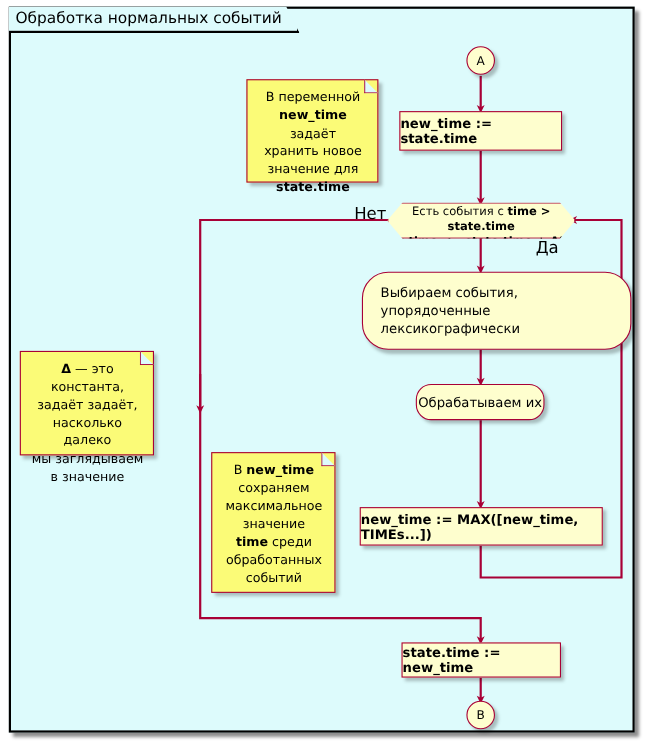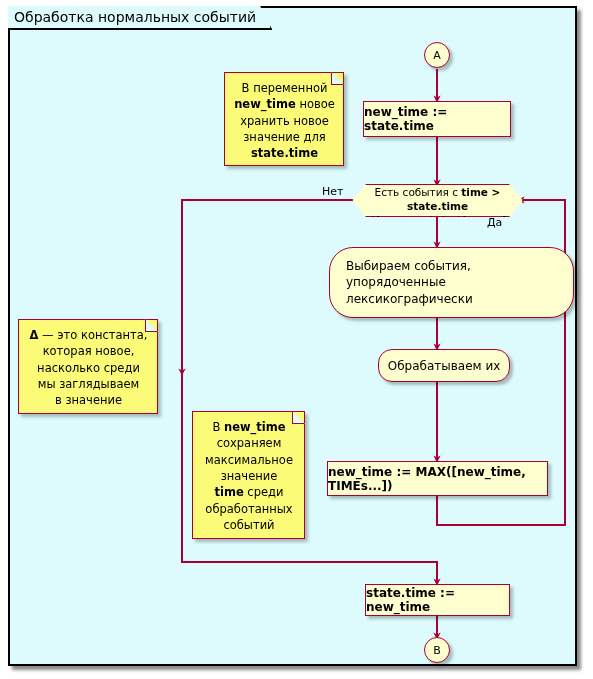--- a/index.html
+++ b/index.html
@@ -136,21 +136,21 @@
     background: #DDFBFC;
     border-left: 1.4px solid #A80036;
     border-bottom: 1.4px solid #A80036;
     clip-path: polygon(0 0, 100% 100%, 0 100%);
   }
   .note b { font-weight: bold; }
 
   
   .edge-label {
     position: absolute;
-    font-size: 11px;
+    font-size: 15px;
     color: #000;
     background: transparent;
     white-space: nowrap;
   }
 
   .mono-ital { font-style: normal; }
 </style>
 </head>
 <body>
 
@@ -197,21 +197,21 @@
   <div class="node" style="left:363px; top:101px; width:148px; height:36px;">
     <span>
       <span>new_time</span><span class="mono-ital"> </span><span>:=</span> <span>state.time</span>
     </span>
   </div>
 
   <div class="note" style="left:224px; top:72px; width:120px; height:94px;">
     <span class="fold"></span>
     <div>В переменной</div>
     <div>
-      <b>new_time</b><span> новое</span>
+      <b>new_time</b><span> задаёт</span>
     </div>
     <div>хранить новое</div>
     <div>значение для</div>
     <div><b>state.time</b></div>
   </div>
 
   <div class="diamond-wrap" style="left:352px; top:184px; width:171px; height:33px;">
     <div>
       <div>
         <span>Есть события с </span><b>time &gt; state.time</b>
@@ -225,31 +225,31 @@
   <div class="edge-label" style="left:322px; top:185px;">Нет</div>
   <div class="edge-label" style="left:441px; top:216px;margin-left:46px;">Да</div>
 
   <div class="node rounded lefttext" style="left:329px; top:247px; width:245px; height:71px;">
     <div>
       <div>Выбираем события,</div>
       <div>упорядоченные лексикографически</div>
     </div>
   </div>
 
-  <div class="node rounded" style="left:378px; top:349px; width:132px; height:33px;">
+  <div class="node rounded" style="left:378px; top:349px; width:117px; height:33px;">
     <span>Обрабатываем их</span>
   </div>
 
-  <div class="note" style="left:18px; top:319px; width:140px; height:95px;">
+  <div class="note" style="left:18px; top:319px; width:122px; height:95px;">
     <span class="fold"></span>
     <div>
       <b>Δ</b><span> — это константа,</span>
     </div>
-    <div>которая новое,</div>
-    <div>насколько среди</div>
+    <div>задаёт задаёт,</div>
+    <div>насколько далеко</div>
     <div>мы заглядываем</div>
     <div>в значение</div>
   </div>
 
   <div class="note" style="left:192px; top:411px; width:113px; height:128px;">
     <span class="fold"></span>
     <div>
       <span>В </span><b>new_time</b>
     </div>
     <div>сохраняем</div>

